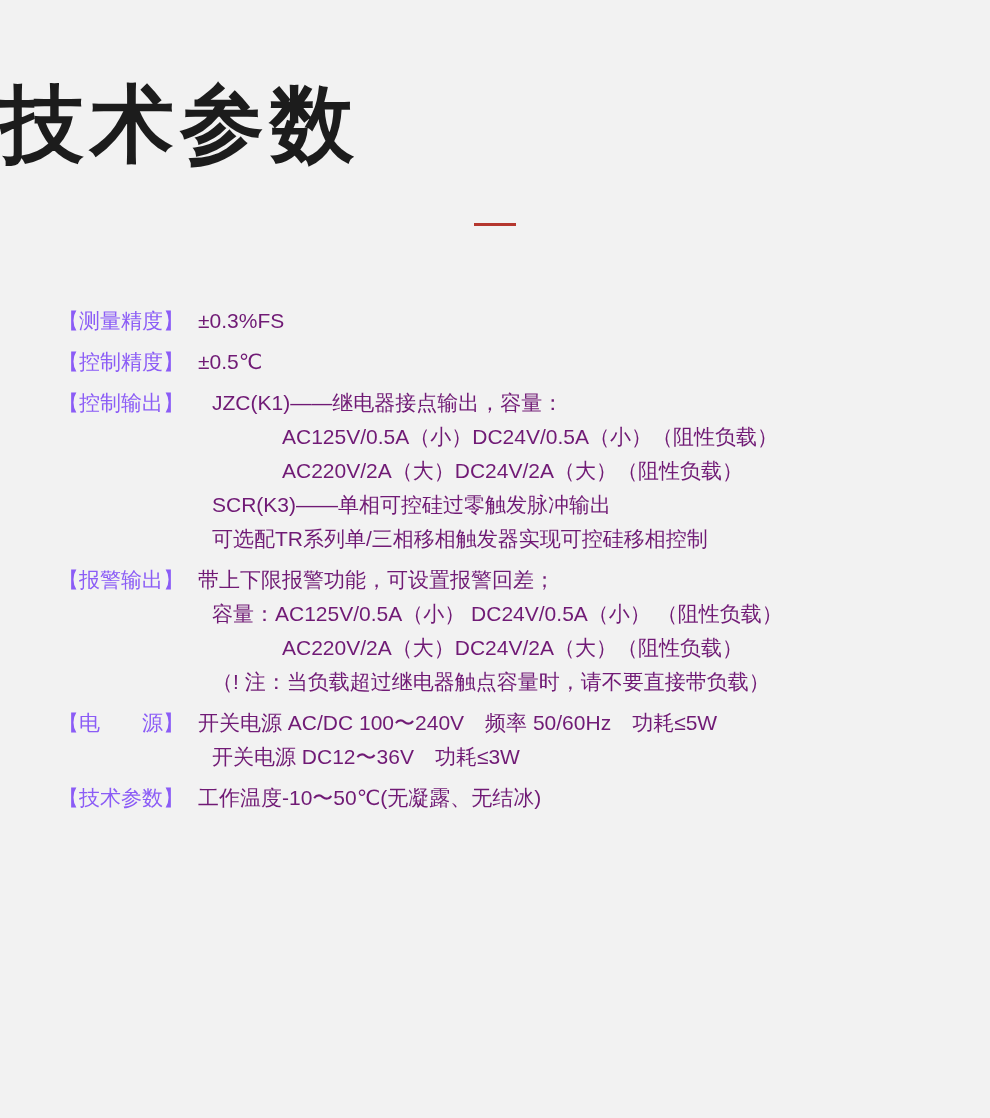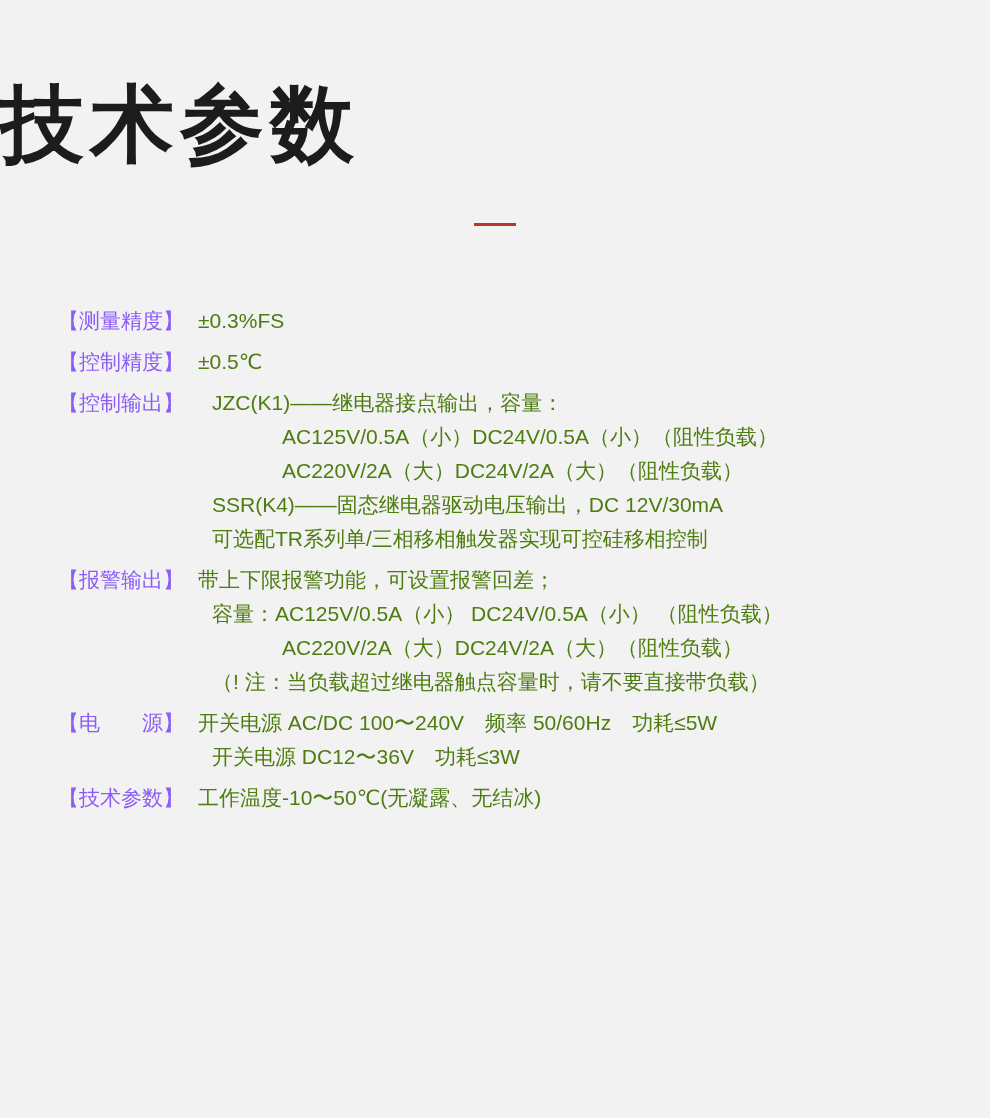--- a/index.html
+++ b/index.html
@@ -60,21 +60,21 @@
     white-space: nowrap;
     color: #8b5cf6;
   }
   .spec-values {
     flex: 1 1 auto;
     min-width: 0;
   }
   .spec-line {
     font-size: 21px;
     line-height: 34px;
-    color: #4d7c0f;
+    color: #701a75;
     white-space: nowrap;
   }
   .indent-0 { padding-left: 8px; }
   .indent-1 { padding-left: 22px; }
   .indent-2 { padding-left: 92px; }
 </style>
 </head>
 <body>
 
 <div class="page">
@@ -98,21 +98,21 @@
         <div class="spec-values">
           <div class="spec-line indent-0">±0.5℃</div>
         </div>
       </div>
       <div class="spec-row">
         <div class="spec-label">【控制输出】</div>
         <div class="spec-values">
           <div class="spec-line indent-1">JZC(K1)——继电器接点输出，容量：</div>
           <div class="spec-line indent-2">AC125V/0.5A（小）DC24V/0.5A（小）（阻性负载）</div>
           <div class="spec-line indent-2">AC220V/2A（大）DC24V/2A（大）（阻性负载）</div>
-          <div class="spec-line indent-1">SSR(K4)——固态继电器驱动电压输出，DC 12V/30mA</div>
+          <div class="spec-line indent-1">SCR(K3)——单相可控硅过零触发脉冲输出</div>
           <div class="spec-line indent-1">可选配TR系列单/三相移相触发器实现可控硅移相控制</div>
         </div>
       </div>
       <div class="spec-row">
         <div class="spec-label">【报警输出】</div>
         <div class="spec-values">
           <div class="spec-line indent-0">带上下限报警功能，可设置报警回差；</div>
           <div class="spec-line indent-1">容量：AC125V/0.5A（小） DC24V/0.5A（小） （阻性负载）</div>
           <div class="spec-line indent-2">AC220V/2A（大）DC24V/2A（大）（阻性负载）</div>
           <div class="spec-line indent-1">（!  注：当负载超过继电器触点容量时，请不要直接带负载）</div>

